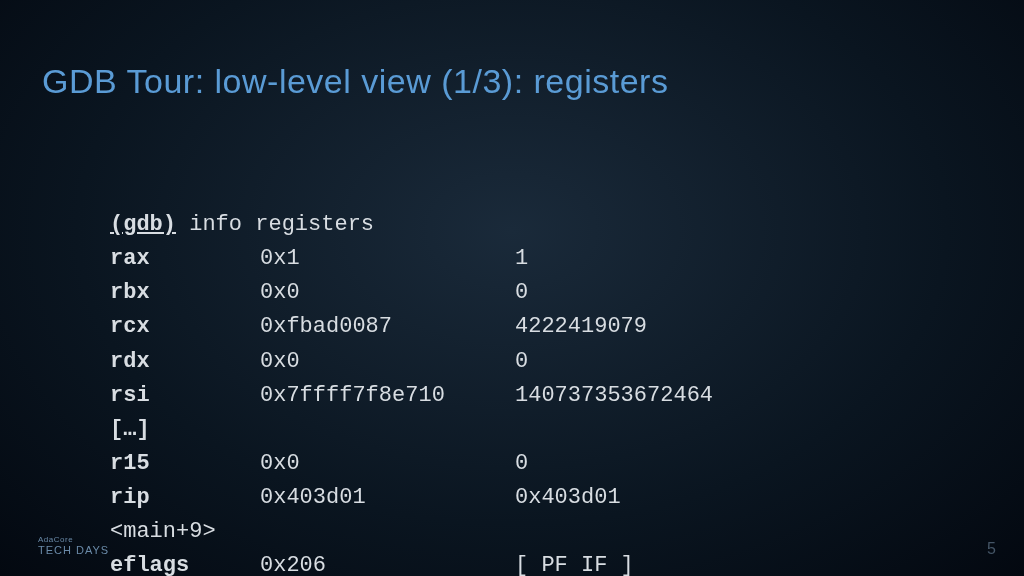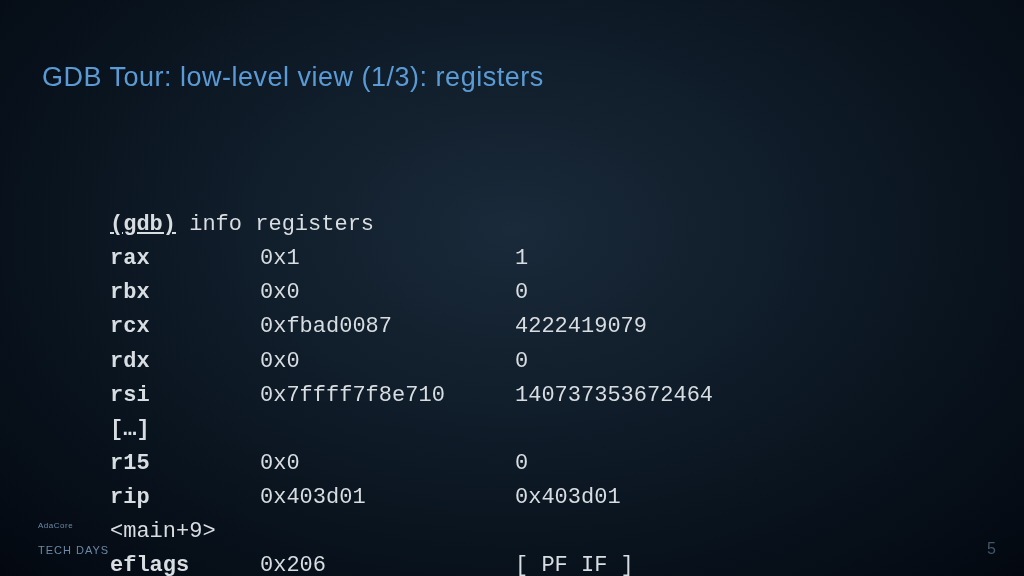--- a/index.html
+++ b/index.html
@@ -7,21 +7,21 @@
   body {
     background: radial-gradient(ellipse at center 40%, #1a2a3a 0%, #0a1520 60%, #030810 100%);
     font-family: Arial, Helvetica, sans-serif;
     color: #d8dde2;
     position: relative;
   }
   .title {
     position: absolute;
     top: 62px;
     left: 42px;
-    font-size: 27px;
+    font-size: 34px;
     font-weight: 400;
     color: #5a9bd5;
     letter-spacing: 0.5px;
   }
   .code {
     position: absolute;
     top: 140px;
     left: 110px;
     font-family: Consolas, "Courier New", monospace;
     font-size: 22px;
@@ -36,21 +36,21 @@
   .c3 { display: inline-block; }
   .logo {
     position: absolute;
     left: 38px;
     bottom: 20px;
     color: #6a8aa8;
   }
   .logo-small {
     font-size: 8px;
     letter-spacing: 0.5px;
-    margin-bottom: 14px;
+    margin-bottom: 0;
   }
   .logo-big {
     font-size: 11px;
     font-weight: 300;
     letter-spacing: 1px;
   }
   .pagenum {
     position: absolute;
     right: 28px;
     bottom: 18px;

